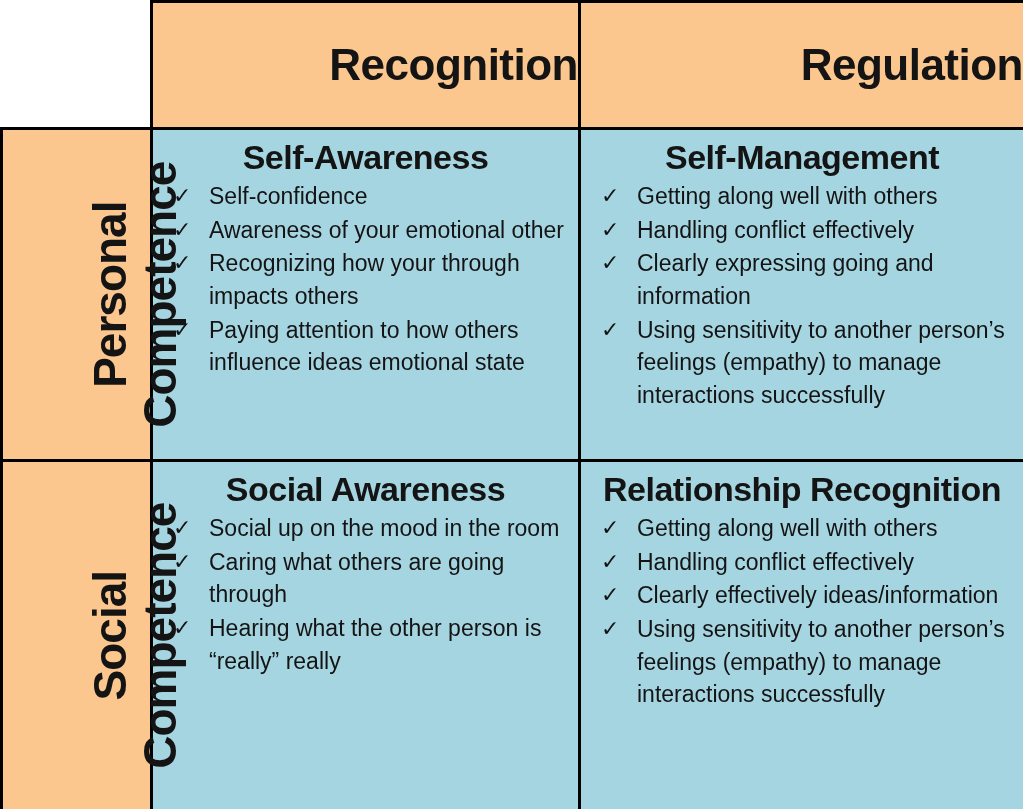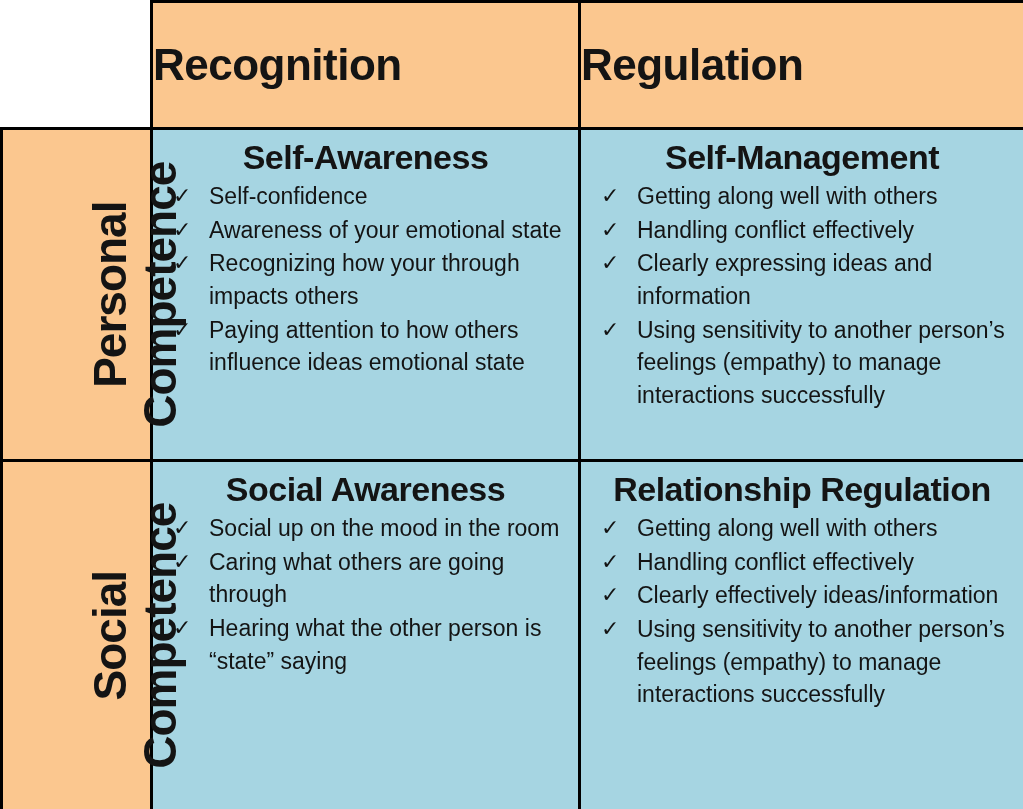--- a/index.html
+++ b/index.html
@@ -33,21 +33,21 @@
   
   td.corner {
     background: #ffffff;
     border: none;
   }
 
   
   td.col-head {
     background: var(--header-bg);
     border: 3px solid var(--border);
-    text-align: left;
+    text-align: right;
     vertical-align: middle;
     font-weight: bold;
     font-size: 44px;
     letter-spacing: -0.5px;
   }
 
   
   td.row-head {
     background: var(--header-bg);
     border: 3px solid var(--border);
@@ -120,52 +120,52 @@
       <td class="row-head">
         <div class="rot">
           <div>Personal</div>
           <div>Competence</div>
         </div>
       </td>
       <td class="cell">
         <div class="q-title">Self-Awareness</div>
         <ul class="q-list">
           <li><span class="check">✓</span><span>Self-confidence</span></li>
-          <li><span class="check">✓</span><span>Awareness of your emotional state</span></li>
+          <li><span class="check">✓</span><span>Awareness of your emotional other</span></li>
           <li><span class="check">✓</span><span>Recognizing how your through impacts others</span></li>
           <li><span class="check">✓</span><span>Paying attention to how others influence ideas emotional state</span></li>
         </ul>
       </td>
       <td class="cell">
         <div class="q-title">Self-Management</div>
         <ul class="q-list">
           <li><span class="check">✓</span><span>Getting along well with others</span></li>
           <li><span class="check">✓</span><span>Handling conflict effectively</span></li>
-          <li><span class="check">✓</span><span>Clearly expressing ideas and information</span></li>
+          <li><span class="check">✓</span><span>Clearly expressing going and information</span></li>
           <li><span class="check">✓</span><span>Using sensitivity to another person’s feelings (empathy) to manage interactions successfully</span></li>
         </ul>
       </td>
     </tr>
     <tr style="height:350px">
       <td class="row-head">
         <div class="rot">
           <div>Social</div>
           <div>Competence</div>
         </div>
       </td>
       <td class="cell">
         <div class="q-title">Social Awareness</div>
         <ul class="q-list">
           <li><span class="check">✓</span><span>Social up on the mood in the room</span></li>
           <li><span class="check">✓</span><span>Caring what others are going through</span></li>
-          <li><span class="check">✓</span><span>Hearing what the other person is “state” saying</span></li>
+          <li><span class="check">✓</span><span>Hearing what the other person is “really” really</span></li>
         </ul>
       </td>
       <td class="cell">
-        <div class="q-title">Relationship Regulation</div>
+        <div class="q-title">Relationship Recognition</div>
         <ul class="q-list">
           <li><span class="check">✓</span><span>Getting along well with others</span></li>
           <li><span class="check">✓</span><span>Handling conflict effectively</span></li>
           <li><span class="check">✓</span><span>Clearly effectively ideas/information</span></li>
           <li><span class="check">✓</span><span>Using sensitivity to another person’s feelings (empathy) to manage interactions successfully</span></li>
         </ul>
       </td>
     </tr>
   </tbody>
     </table>

